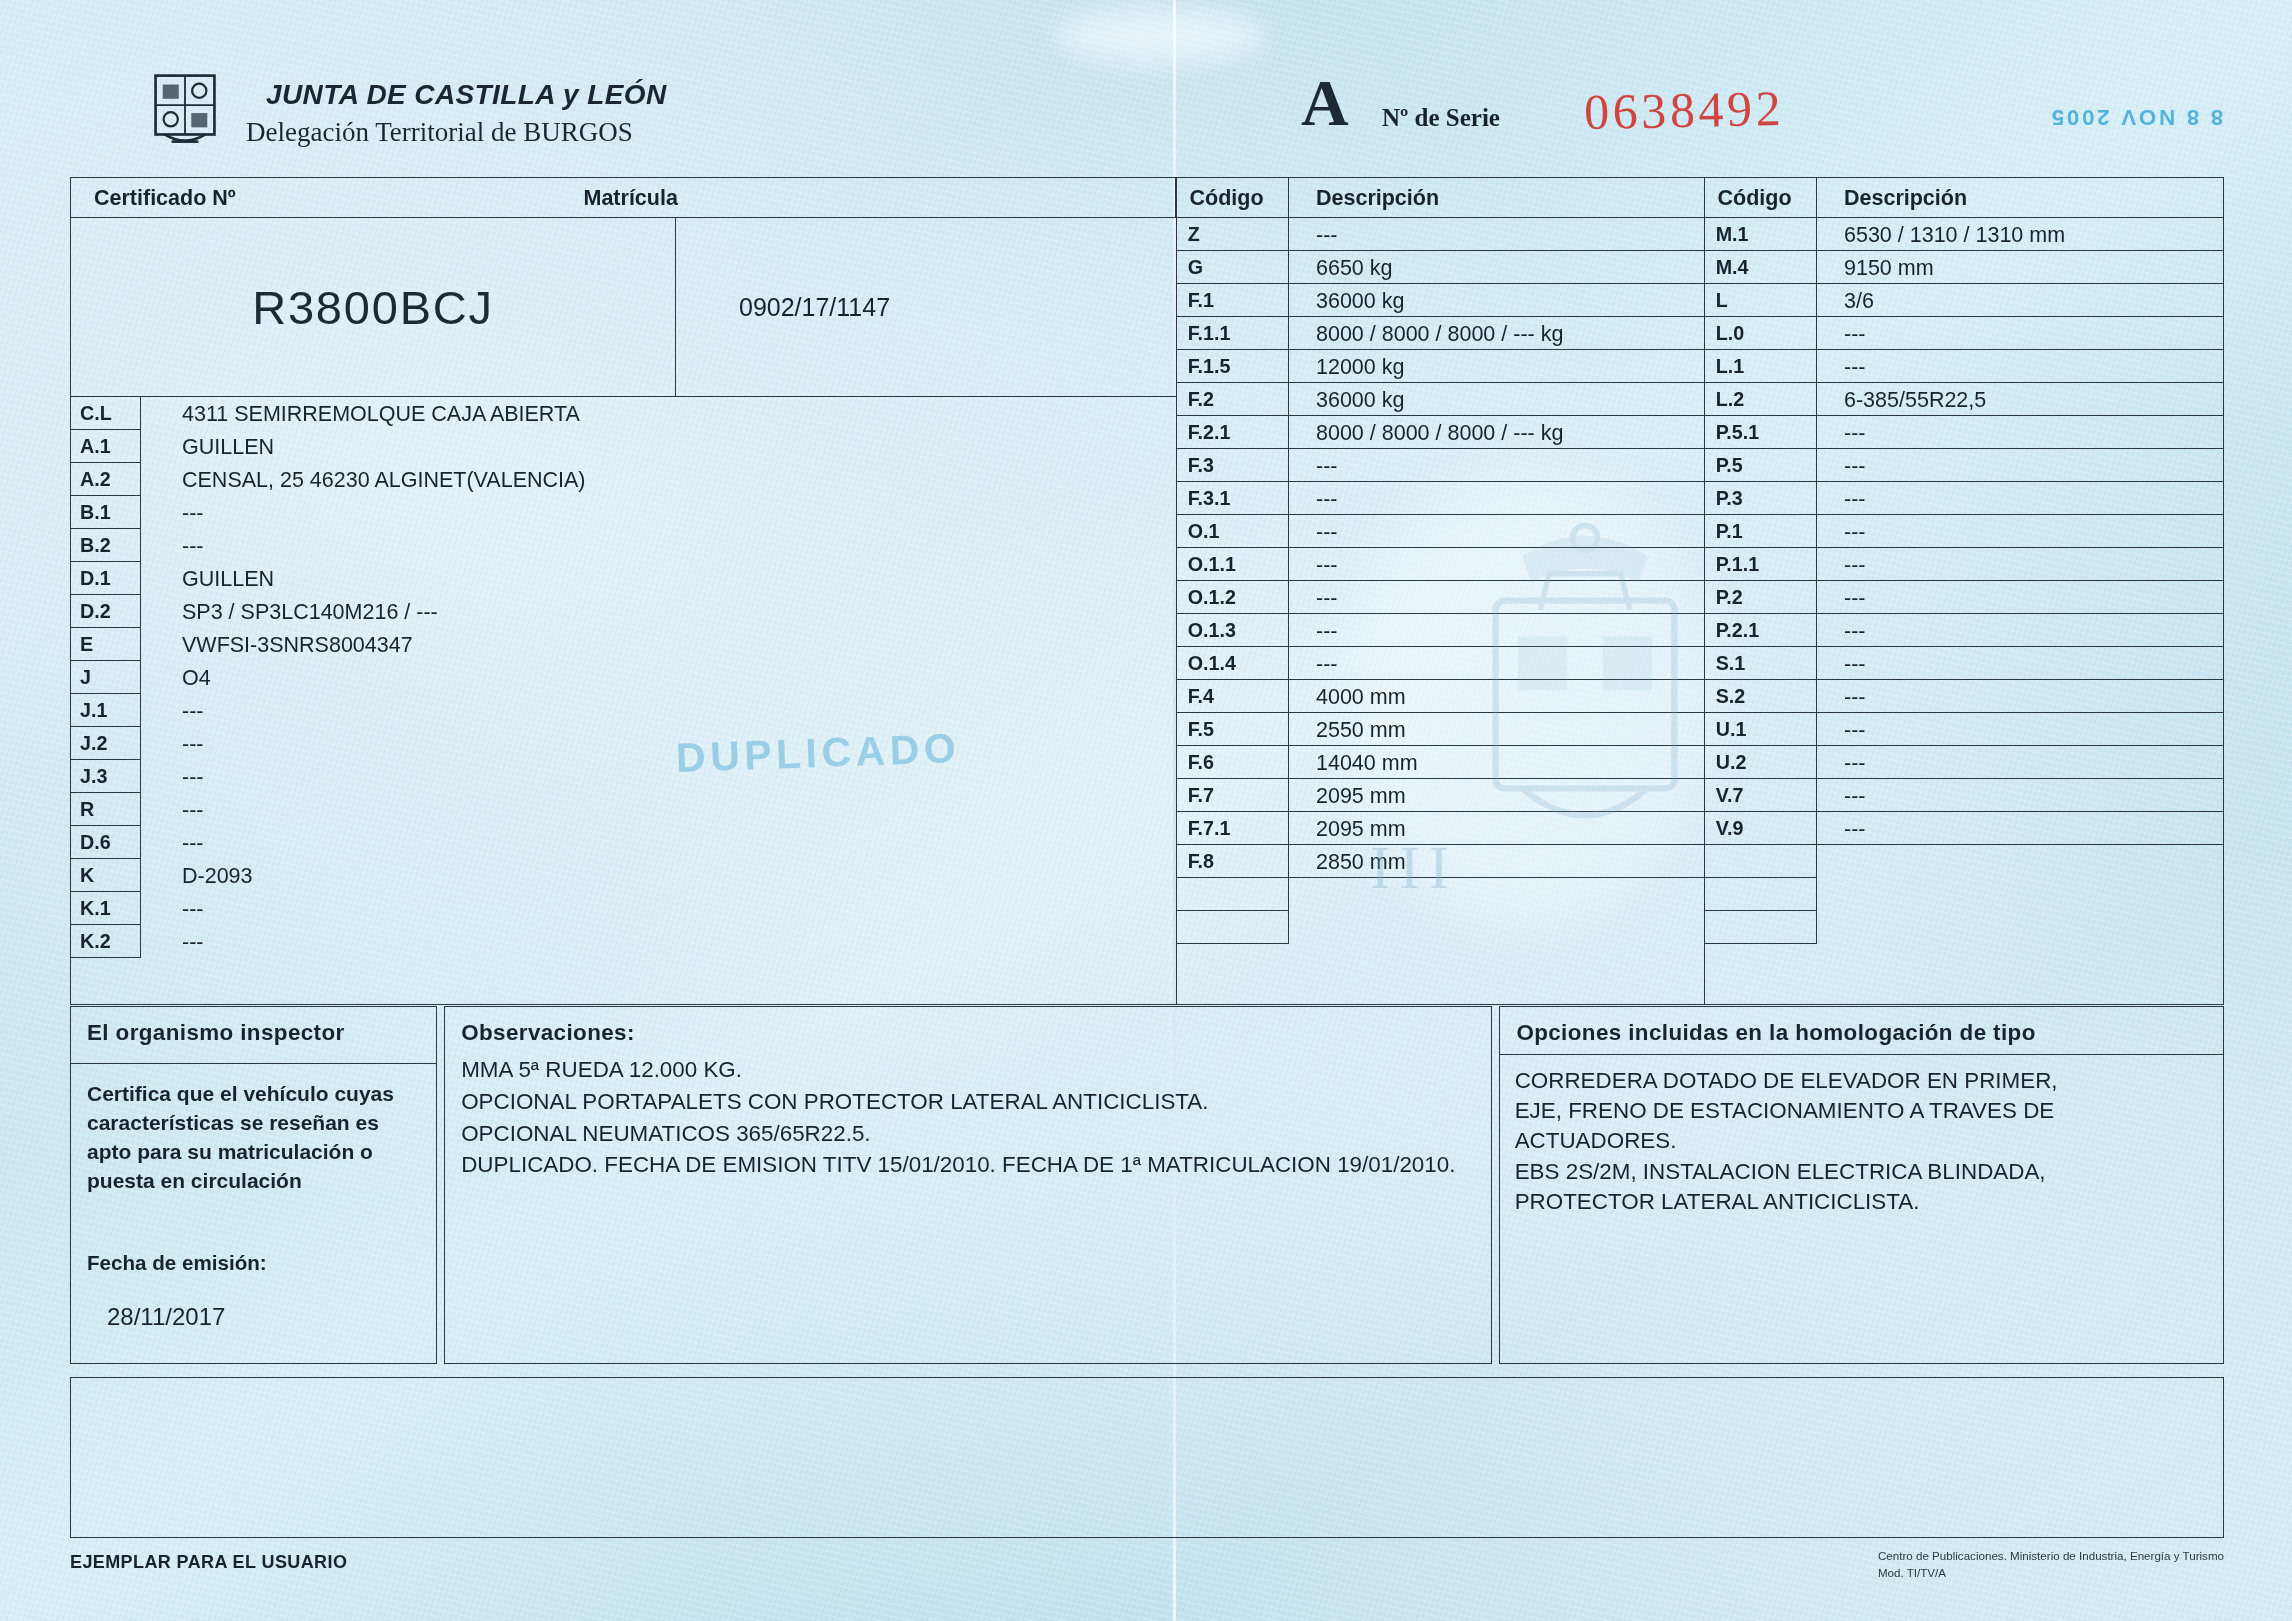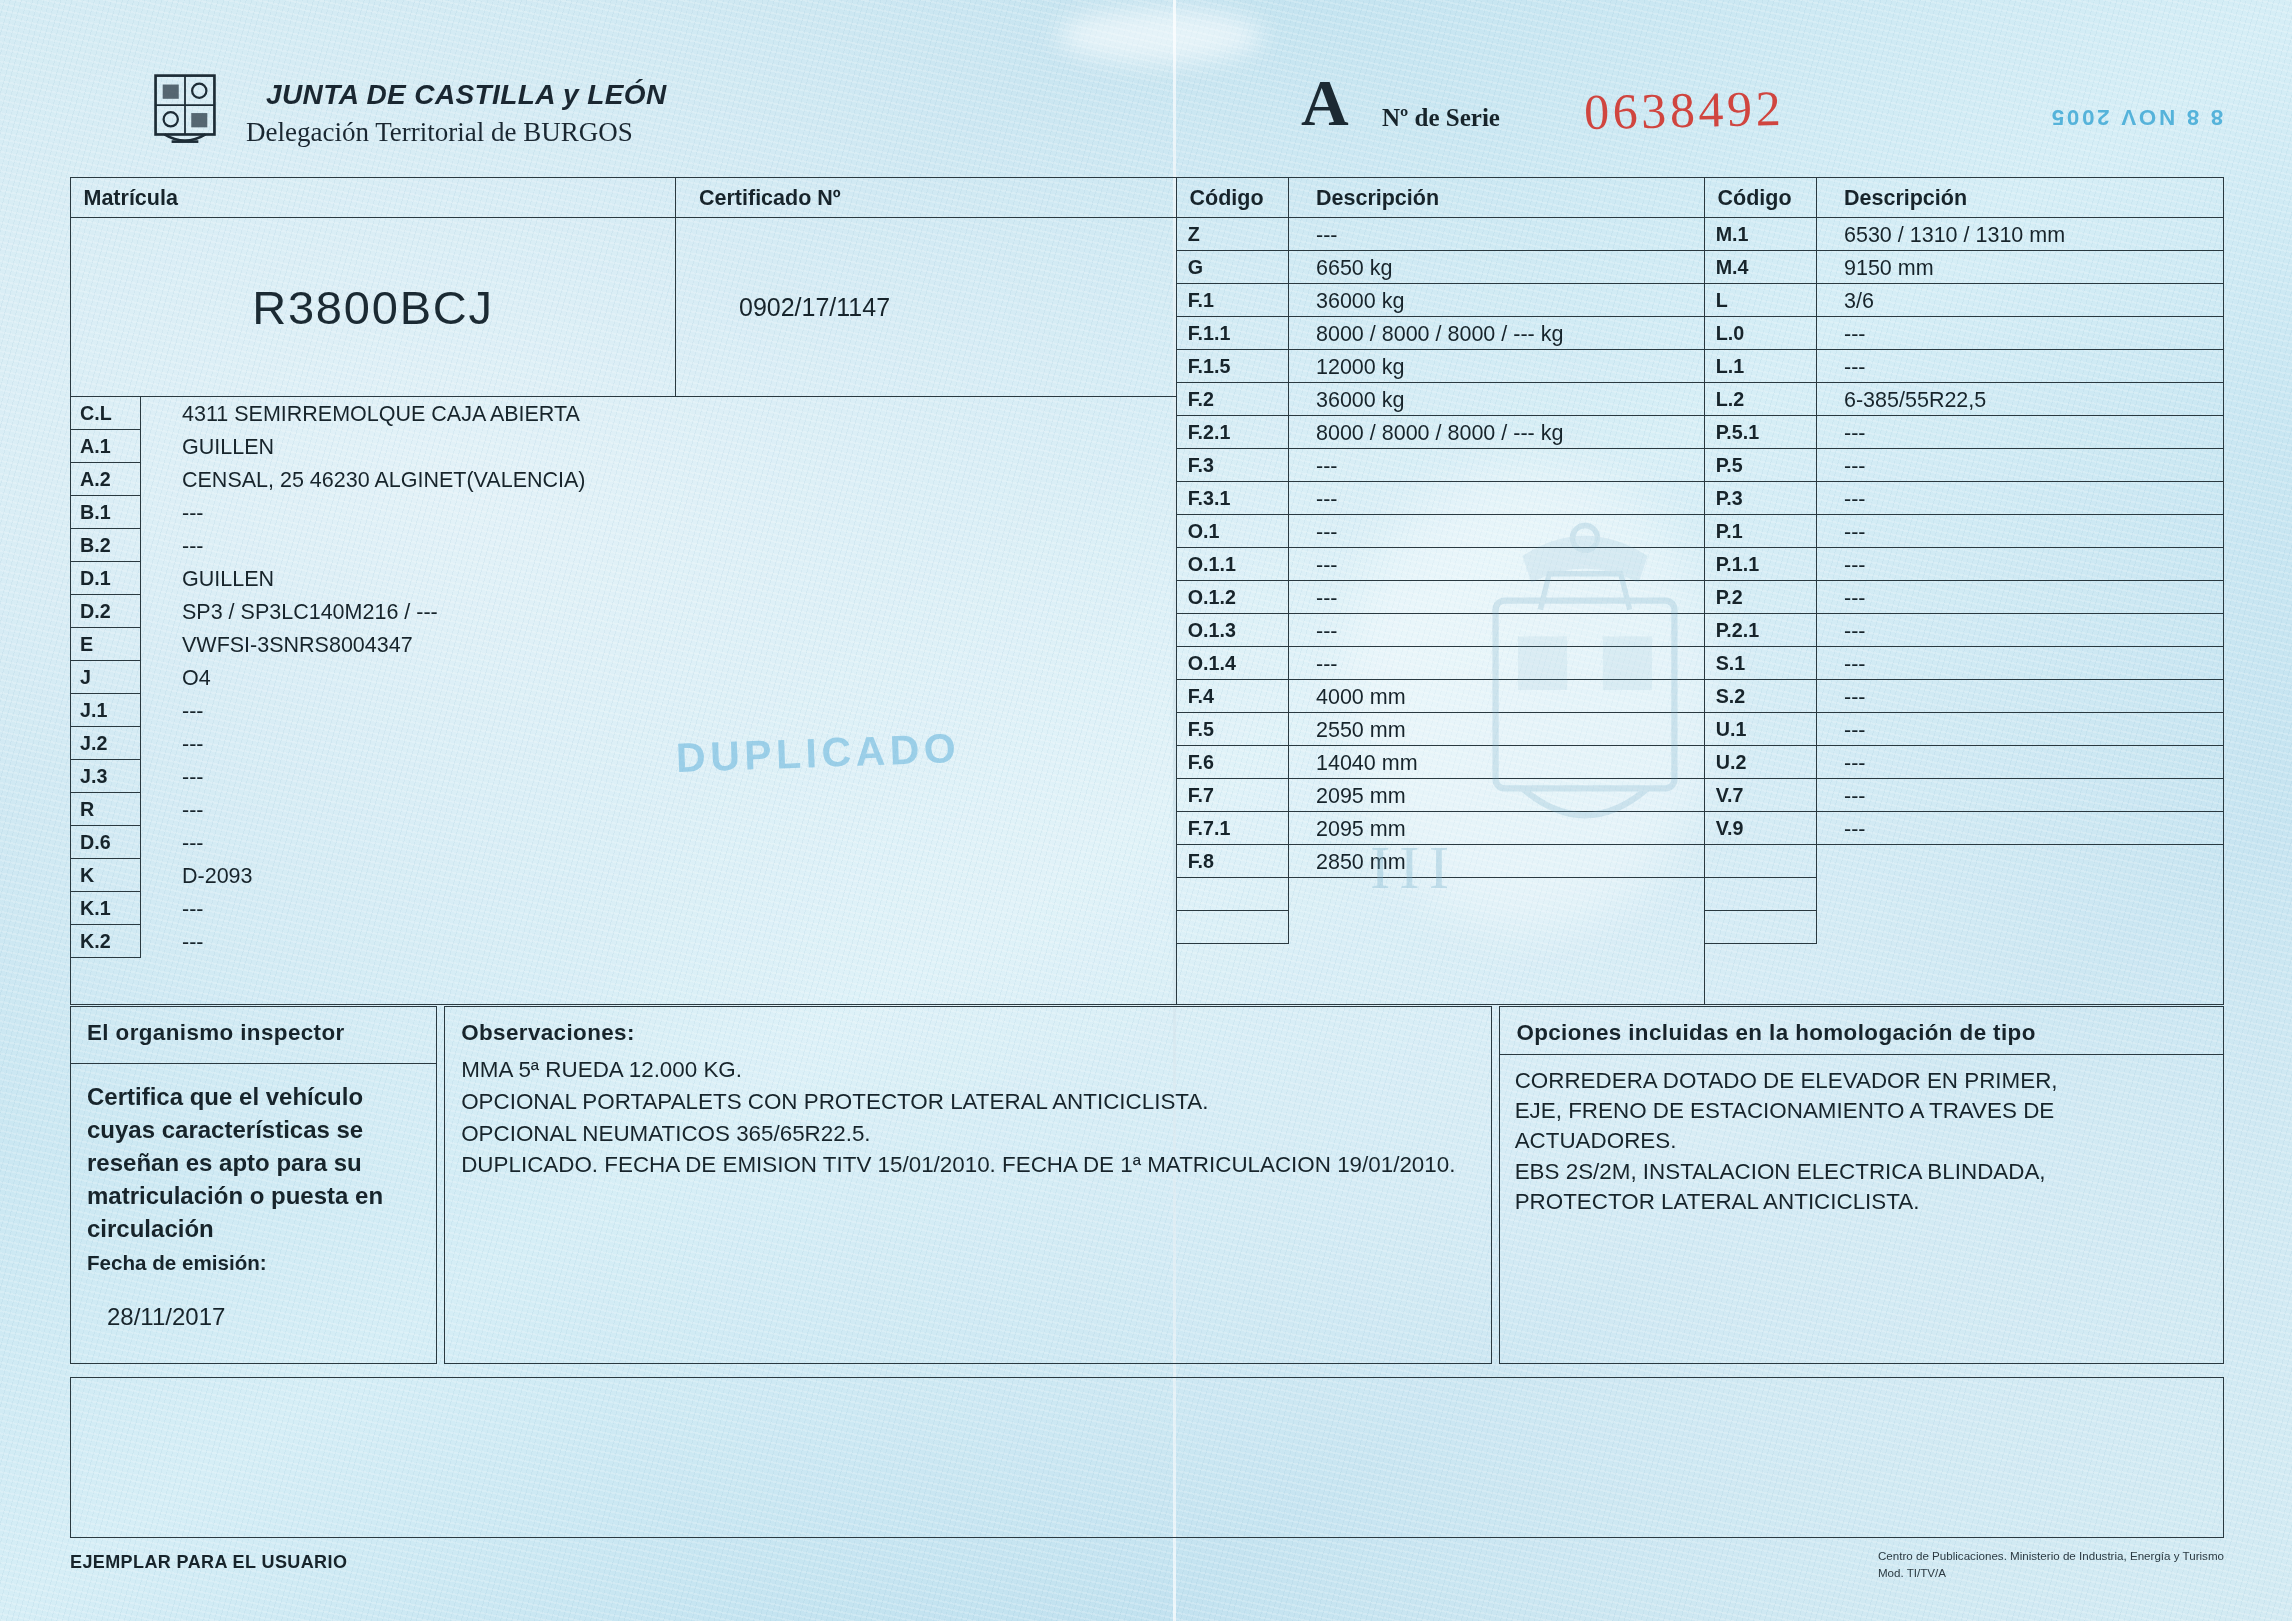--- a/index.html
+++ b/index.html
@@ -287,21 +287,21 @@
     position: absolute;
     left: 0; right: 0;
     top: 56px;
     border-top: 1.8px solid #2a3940;
   }
   .certifica {
     position: absolute;
     left: 16px;
     top: 73px;
     width: 327px;
-    font-size: 24px;
+    font-size: 21px;
     font-weight: bold;
     line-height: 1.38;
   }
   .fecha-label {
     position: absolute;
     left: 16px;
     top: 244px;
     font-size: 20.6px;
     font-weight: bold;
   }
@@ -427,22 +427,22 @@
       <div class="letter-a">A</div>
       <div class="serie-label">Nº de Serie</div>
       <div class="serie-number">0638492</div>
       <div class="stamp-top">8 8 NOV 2005</div>
     </div>
 
     <div class="grid">
 
       <div class="col-left">
         <div class="hdr-row">
+          <div class="hdr-cell" style="flex:1;padding-left:23px;">Certificado Nº</div>
           <div class="hdr-cell" style="width:605px;border-right:1.8px solid #2a3940;">Matrícula</div>
-          <div class="hdr-cell" style="flex:1;padding-left:23px;">Certificado Nº</div>
         </div>
         <div class="left-top">
           <div class="matricula-box">
             <span class="matricula-text">R3800BCJ</span>
           </div>
           <div class="cert-box">
             <span class="cert-text">0902/17/1147</span>
           </div>
         </div>
         <div class="code-list" id="left-list">

